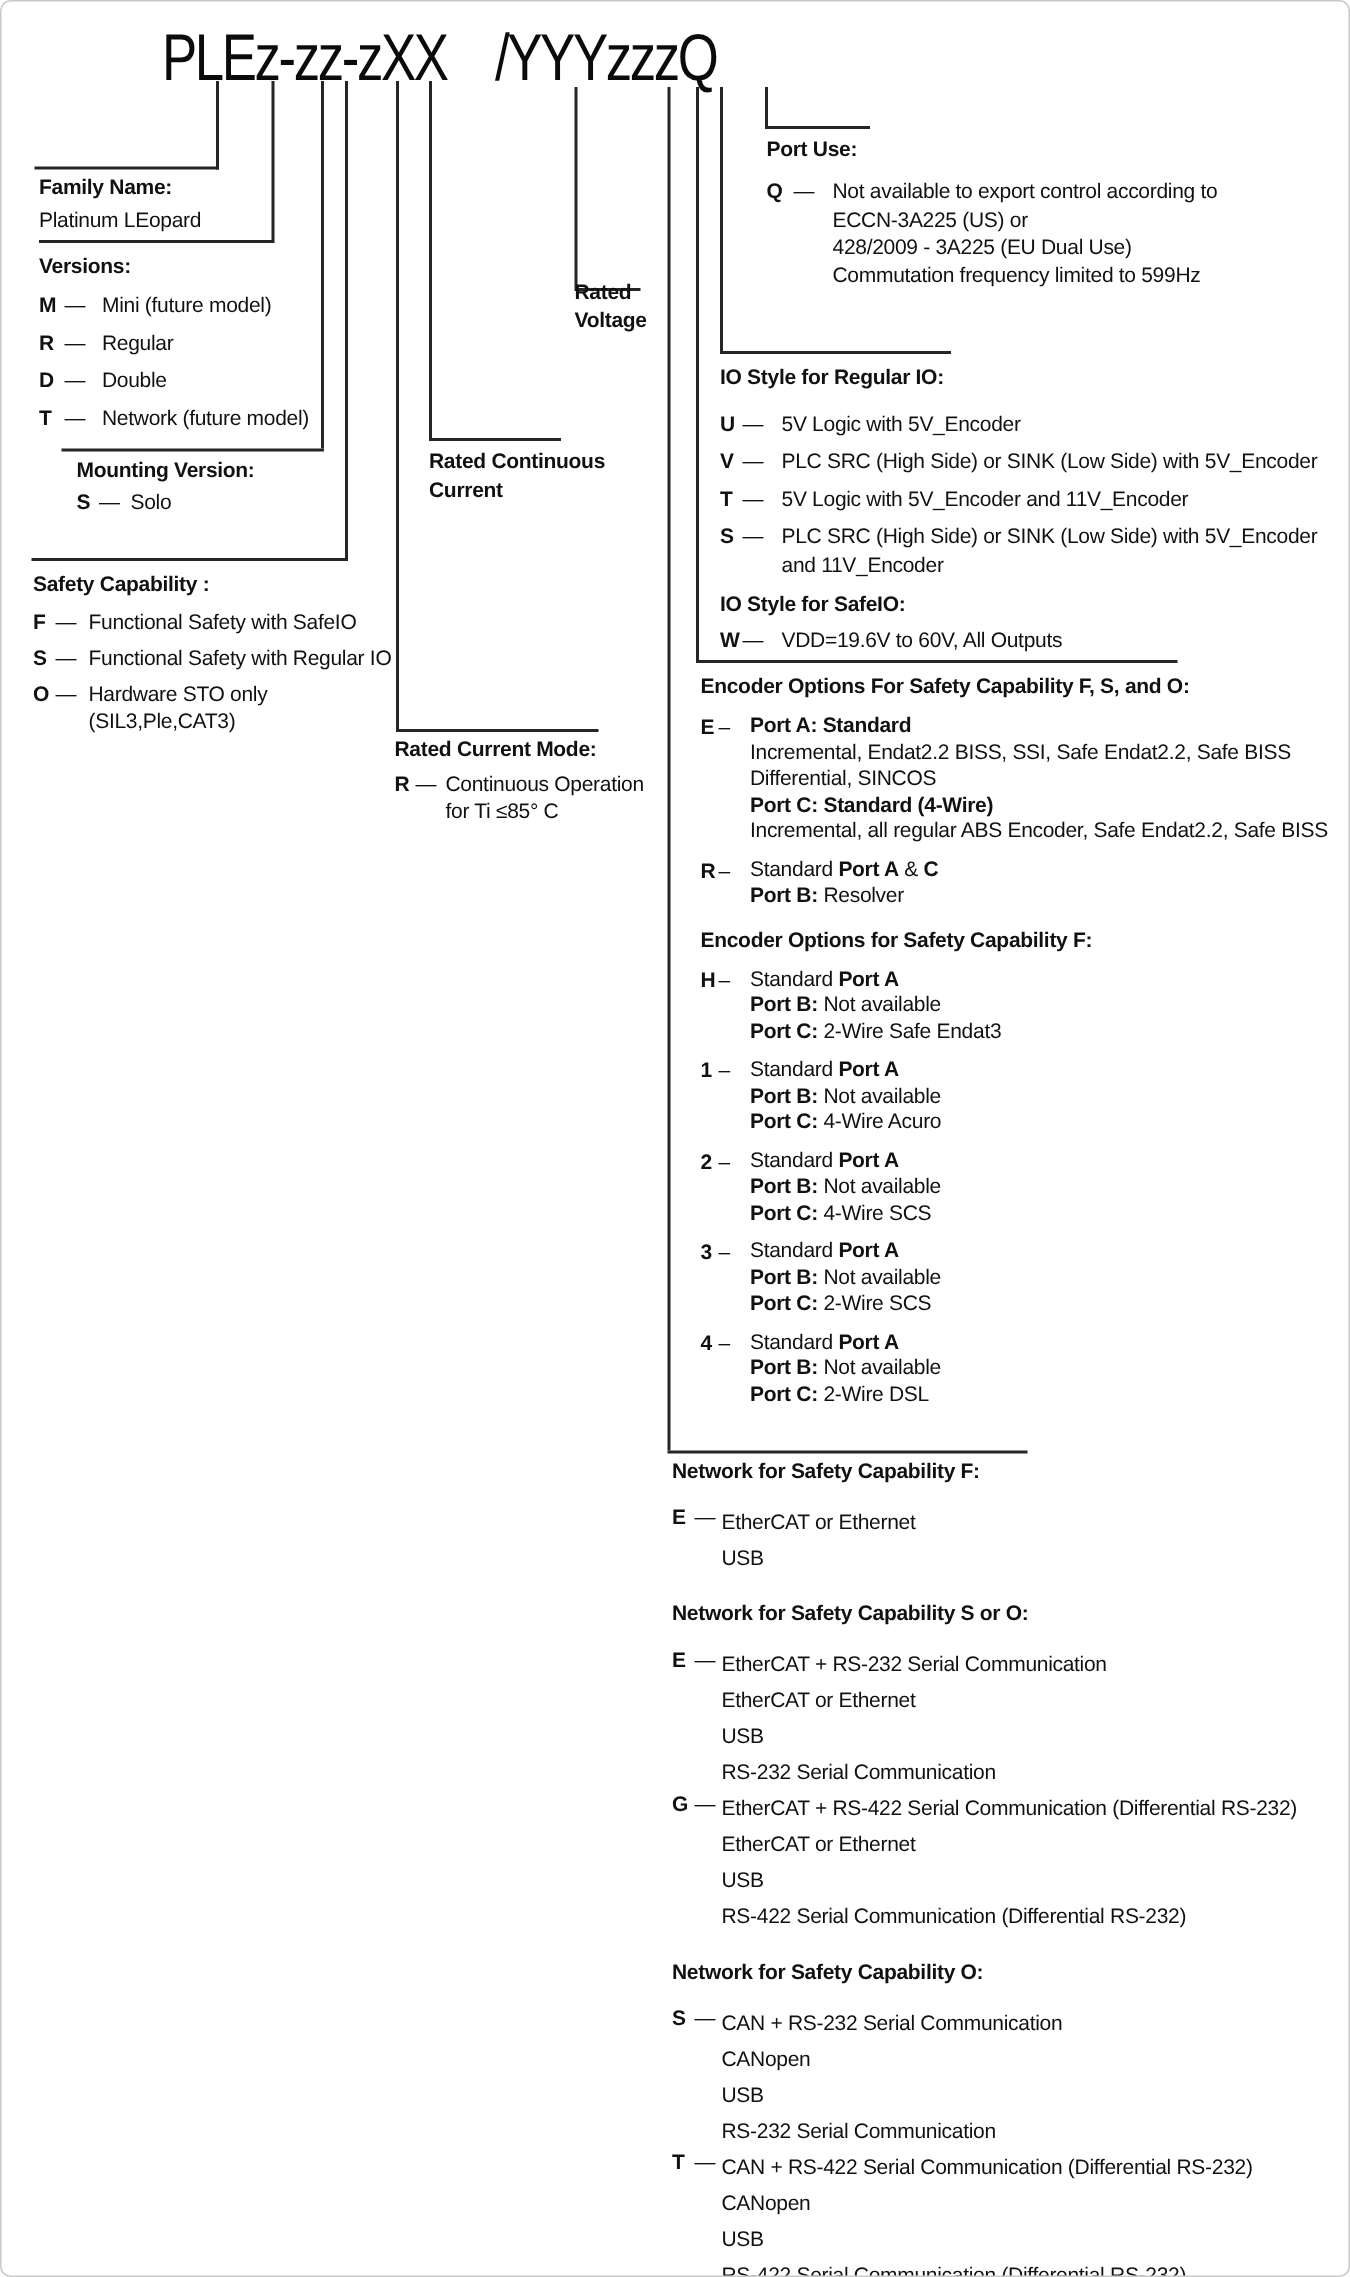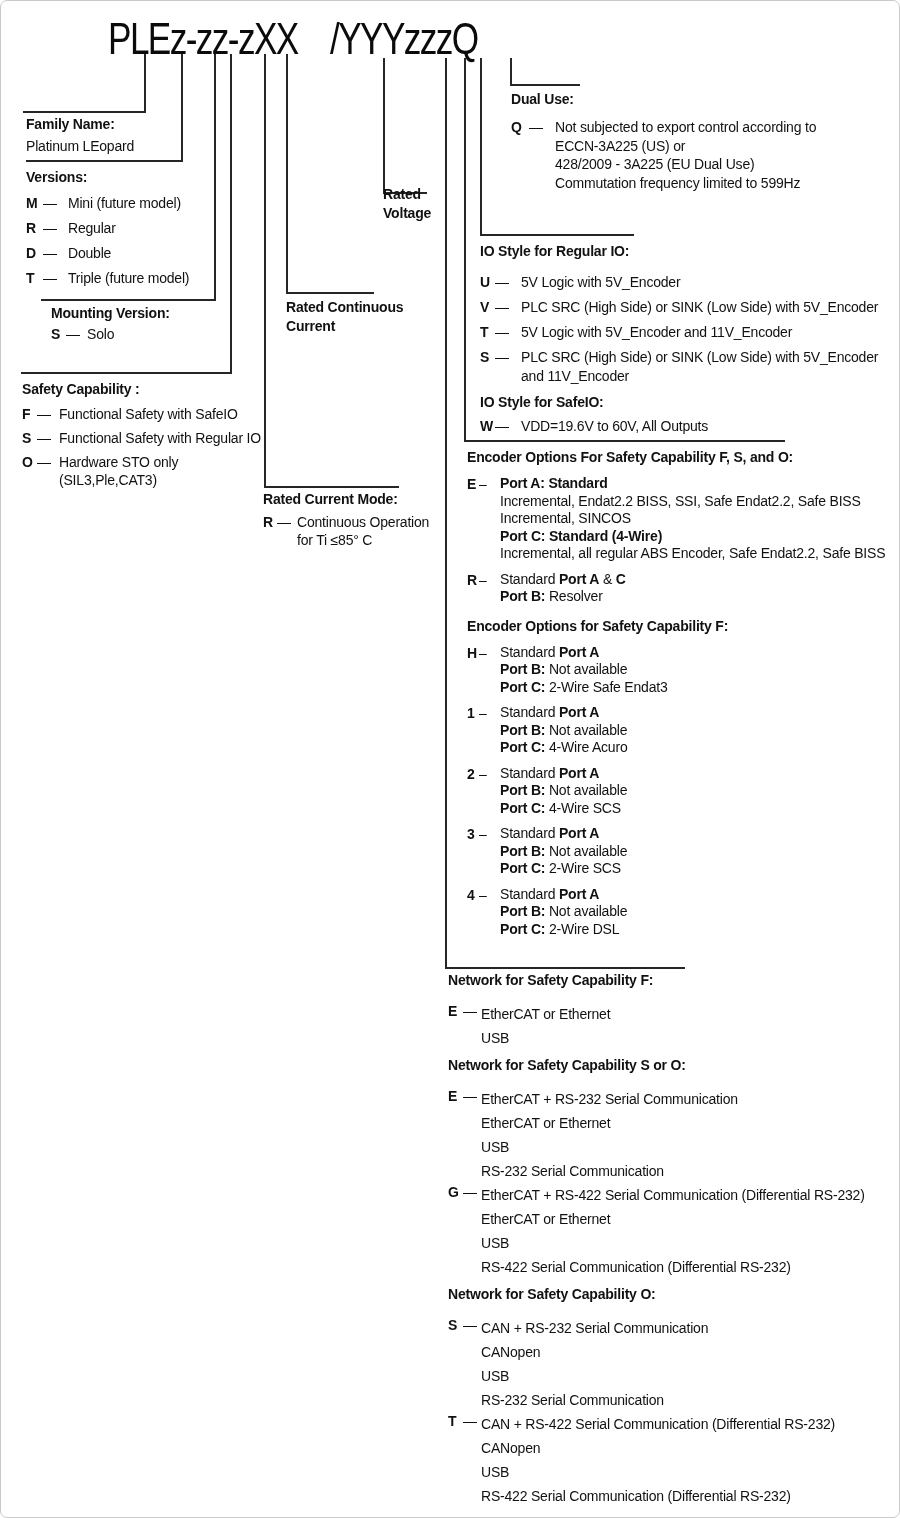--- a/index.html
+++ b/index.html
@@ -45,21 +45,21 @@
   #iostyle .sec + .sec .hd{margin-top:8px;}
   #iostyle .sec + .sec .row{margin-top:5px;}
   #encoder{left:466px;top:447px;--cw:12px;--sw:21px;}
   #encoder .row{margin-top:8px;}
   #encoder .line{line-height:17.5px;}
   #encoder .sec + .sec .hd{margin-top:11px;}
   #network{left:447px;top:970px;--cw:15px;--sw:18px;}
   #network .row{margin-top:0;}
   #network .line{line-height:24px;}
   #network .sec .row:first-of-type{margin-top:12px;}
-  #network .sec + .sec{margin-top:6px;}
+  #network .sec + .sec{margin-top:16px;}
 </style>
 </head>
 <body>
 
 <div class="canvas">
 
   <div class="title t1">PLEz-zz-zXX</div>
   <div class="title t2">/YYYzzzQ</div>
 
   <div class="v" style="left:143px;top:53px;height:59px"></div>
@@ -111,21 +111,21 @@
           <span class="code">D</span>
           <span class="sep">—</span>
           <div class="body">
             <div class="line">Double</div>
           </div>
         </div>
         <div class="row">
           <span class="code">T</span>
           <span class="sep">—</span>
           <div class="body">
-            <div class="line">Triple (future model)</div>
+            <div class="line">Network (future model)</div>
           </div>
         </div>
       </div>
   </div>
 
   <div class="blk" id="mounting">
     <div class="hd">Mounting Version:</div>
     <div>
         <div class="row">
           <span class="code">S</span>
@@ -183,27 +183,27 @@
           <span class="sep">—</span>
           <div class="body">
             <div class="line">Continuous Operation</div>
             <div class="line">for Ti ≤85° C</div>
           </div>
         </div>
       </div>
   </div>
 
   <div class="blk" id="dualuse">
-    <div class="hd">Dual Use:</div>
+    <div class="hd">Port Use:</div>
     <div>
         <div class="row">
           <span class="code">Q</span>
           <span class="sep">—</span>
           <div class="body">
-            <div class="line">Not subjected to export control according to</div>
+            <div class="line">Not available to export control according to</div>
             <div class="line">ECCN-3A225 (US) or</div>
             <div class="line">428/2009 - 3A225 (EU Dual Use)</div>
             <div class="line">Commutation frequency limited to 599Hz</div>
           </div>
         </div>
       </div>
   </div>
 
   <div class="blk" id="iostyle">
     <div class="sec">
@@ -257,21 +257,21 @@
   <div class="blk" id="encoder">
     <div class="sec">
       <div class="hd">Encoder Options For Safety Capability F, S, and O:</div>
       <div>
           <div class="row">
             <span class="code">E</span>
             <span class="sep">–</span>
             <div class="body">
               <div class="line"><span class="b">Port A: Standard</span></div>
               <div class="line">Incremental, Endat2.2 BISS, SSI, Safe Endat2.2, Safe BISS</div>
-              <div class="line">Incremental, SINCOS</div>
+              <div class="line">Differential, SINCOS</div>
               <div class="line"><span class="b">Port C: Standard (4-Wire)</span></div>
               <div class="line">Incremental, all regular ABS Encoder, Safe Endat2.2, Safe BISS</div>
             </div>
           </div>
           <div class="row">
             <span class="code">R</span>
             <span class="sep">–</span>
             <div class="body">
               <div class="line"><span>Standard </span><span class="b">Port A</span><span> &amp; </span><span class="b">C</span></div>
               <div class="line"><span class="b">Port B:</span><span>  Resolver</span></div>

